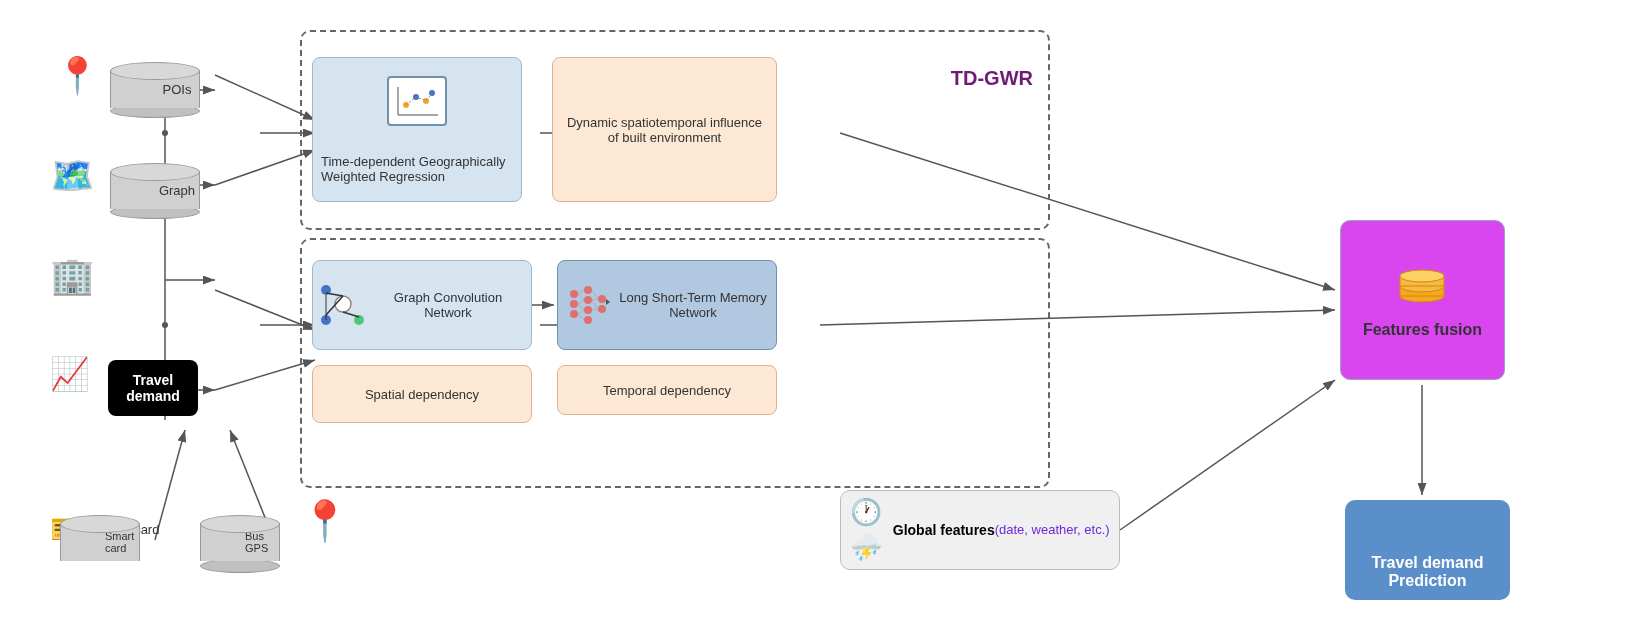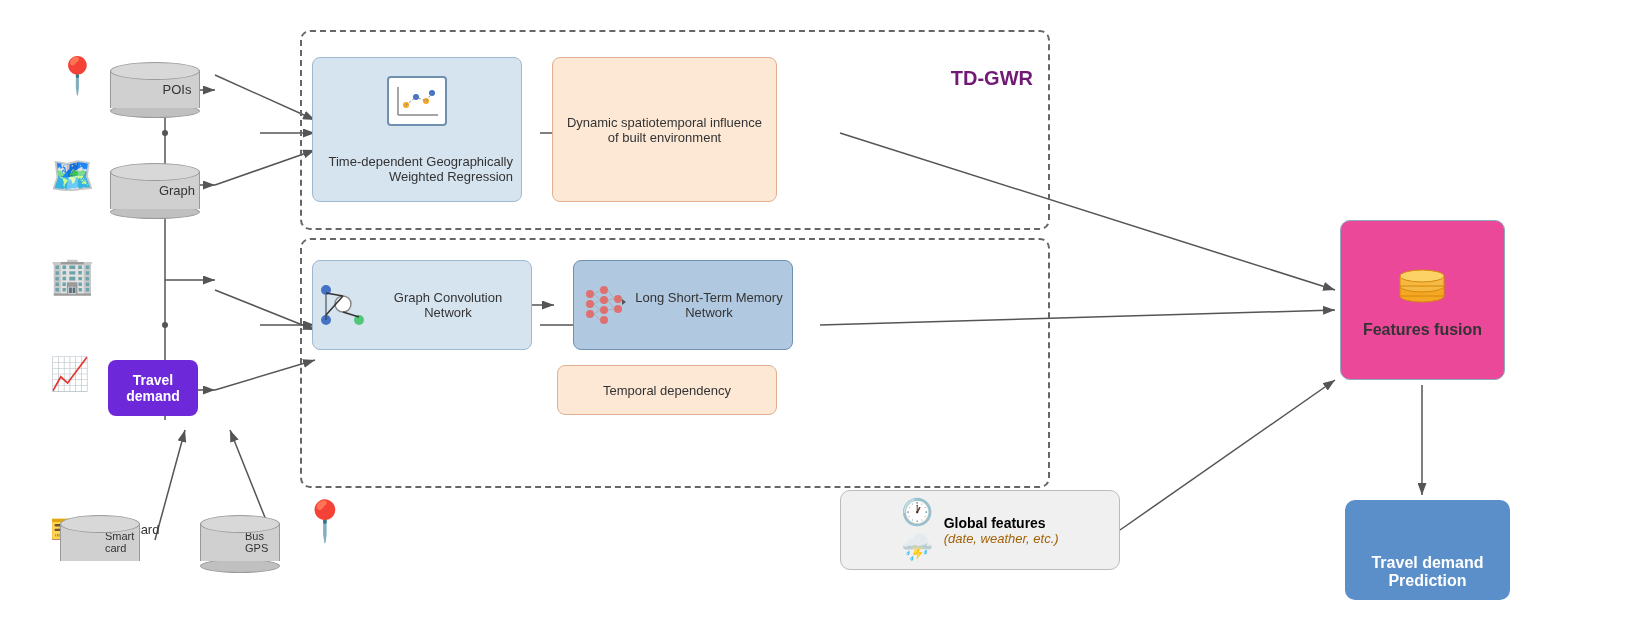--- a/index.html
+++ b/index.html
@@ -13,21 +13,21 @@
     }
 
     .diagram {
       position: relative;
       width: 1625px;
       height: 628px;
     }
 
     
     .travel-demand-box {
-      background: #6d28d9;
+      background: #000000;
       color: white;
       font-weight: bold;
       font-size: 14px;
       text-align: center;
       padding: 12px 14px;
       border-radius: 8px;
       width: 90px;
     }
 
     
@@ -88,31 +88,30 @@
     }
 
     .proc-orange {
       background: #fce8d5;
       border: 1.5px solid #e0b090;
     }
 
     .proc-steelblue {
       background: #b0c8e0;
       border: 1.5px solid #7090b0;
-      margin-left: 16px;
     }
 
     
     .features-fusion-box {
       position: absolute;
       left: 1340px;
       top: 220px;
       width: 165px;
       height: 160px;
-      background: #ec4899;
+      background: #d946ef;
       border: 1.5px solid #90a8c0;
       border-radius: 10px;
       display: flex;
       flex-direction: column;
       align-items: center;
       justify-content: center;
       font-size: 18px;
       font-weight: bold;
       color: #333;
       text-align: center;
@@ -350,21 +349,21 @@
         <svg width="46" height="36">
           <line x1="4" y1="32" x2="4" y2="4" stroke="#888" stroke-width="1.5"></line>
           <line x1="4" y1="32" x2="44" y2="32" stroke="#888" stroke-width="1.5"></line>
           <circle cx="12" cy="22" r="3" fill="#f5a623"></circle>
           <circle cx="22" cy="14" r="3" fill="#4472c4"></circle>
           <circle cx="32" cy="18" r="3" fill="#f5a623"></circle>
           <circle cx="38" cy="10" r="3" fill="#4472c4"></circle>
           <polyline points="12,22 22,14 32,18 38,10" stroke="#888" stroke-width="1" fill="none" stroke-dasharray="2,2"></polyline>
         </svg>
       </div>
-      <div style="font-size:13px; text-align:right; margin-top:20px;">Time-dependent Geographically Weighted Regression</div>
+      <div style="font-size:13px; text-align:left; margin-top:20px;">Time-dependent Geographically Weighted Regression</div>
     </div>
 
     <div class="proc-box proc-orange" style="left:250px; top:25px; width:225px; height:145px; flex-direction:column; align-items:center; justify-content:center;">
       <div style="font-size:13px; text-align:center;">Dynamic spatiotemporal influence of built environment</div>
     </div>
   </div>
 
   <div class="dashed-box gdl-box">
 
     <div class="section-label gdl-label">
@@ -381,20 +380,23 @@
           <circle cx="38" cy="38" r="5" fill="#50c878" stroke="none"></circle>
           <line x1="22" y1="14" x2="5" y2="33" stroke="#333" stroke-width="1.5"></line>
           <line x1="22" y1="14" x2="5" y2="11" stroke="#333" stroke-width="1.5"></line>
           <line x1="22" y1="30" x2="38" y2="35" stroke="#333" stroke-width="1.5"></line>
           <line x1="5" y1="38" x2="5" y2="13" stroke="#333" stroke-width="1"></line>
         </svg>
       </div>
       <div style="font-size:13px; text-align:center;">Graph Convolution Network</div>
     </div>
 
+    <div class="proc-box proc-orange" style="left:10px; top:125px; width:220px; height:58px;">
+      <div style="font-size:13px;">Spatial dependency</div>
+    </div>
 
     <div class="proc-box proc-steelblue" style="left:255px; top:20px; width:220px; height:90px;">
 
       <div>
         <svg width="44" height="44">
 
           <circle cx="8" cy="12" r="4" fill="#e07070"></circle>
           <circle cx="8" cy="22" r="4" fill="#e07070"></circle>
           <circle cx="8" cy="32" r="4" fill="#e07070"></circle>
 
@@ -449,19 +451,19 @@
 
   <div class="tdp-box">
     <span>Travel demand Prediction</span>
   </div>
 
   <div class="global-features-box">
     <div style="display:flex; flex-direction:column; gap:4px;">
       <span style="font-size:26px;">🕐</span>
       <span style="font-size:26px;">⛈️</span>
     </div>
-    <div style="display:flex; flex-direction:column;">
+    <div style="display:flex; ">
       <span style="font-size:14px; font-weight:bold;">Global features</span>
-      <span style="font-size:13px; font-style:italic; color:#a16207;">(date, weather, etc.)</span>
+      <span style="font-size:13px; color:#6d28d9;">(date, weather, etc.)</span>
     </div>
   </div>
 
 </div>
 
 </body></html>

